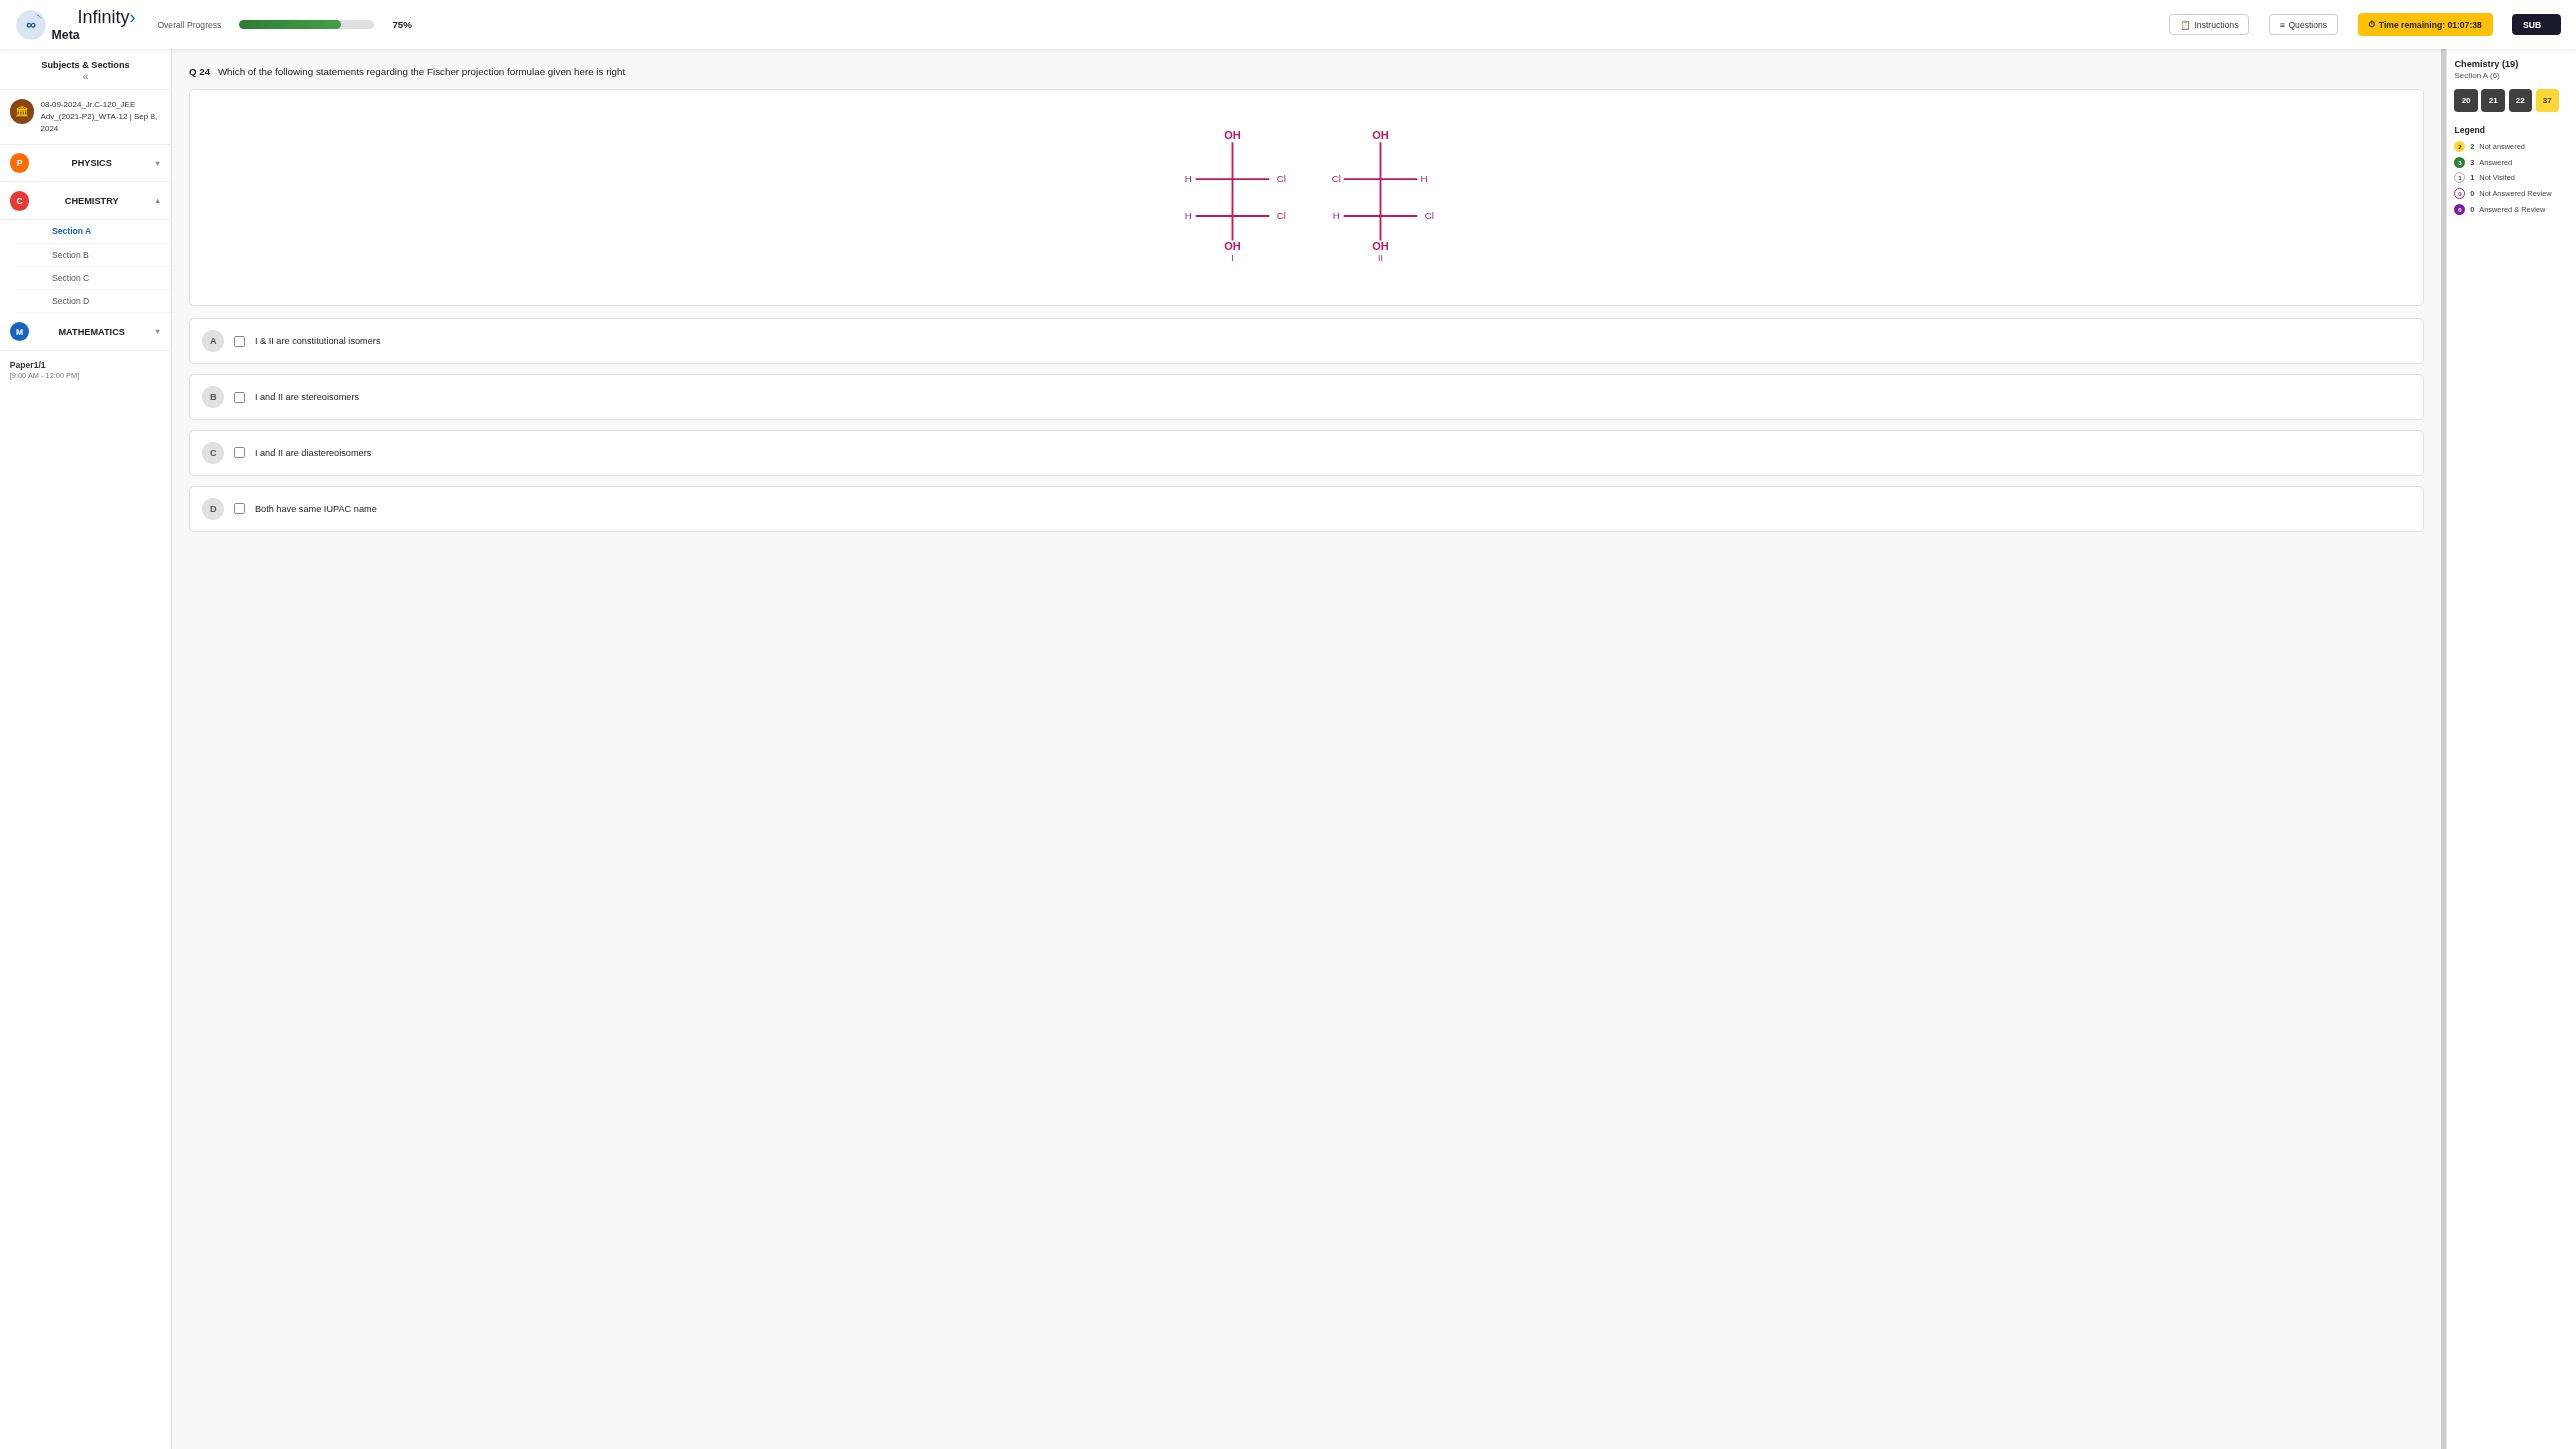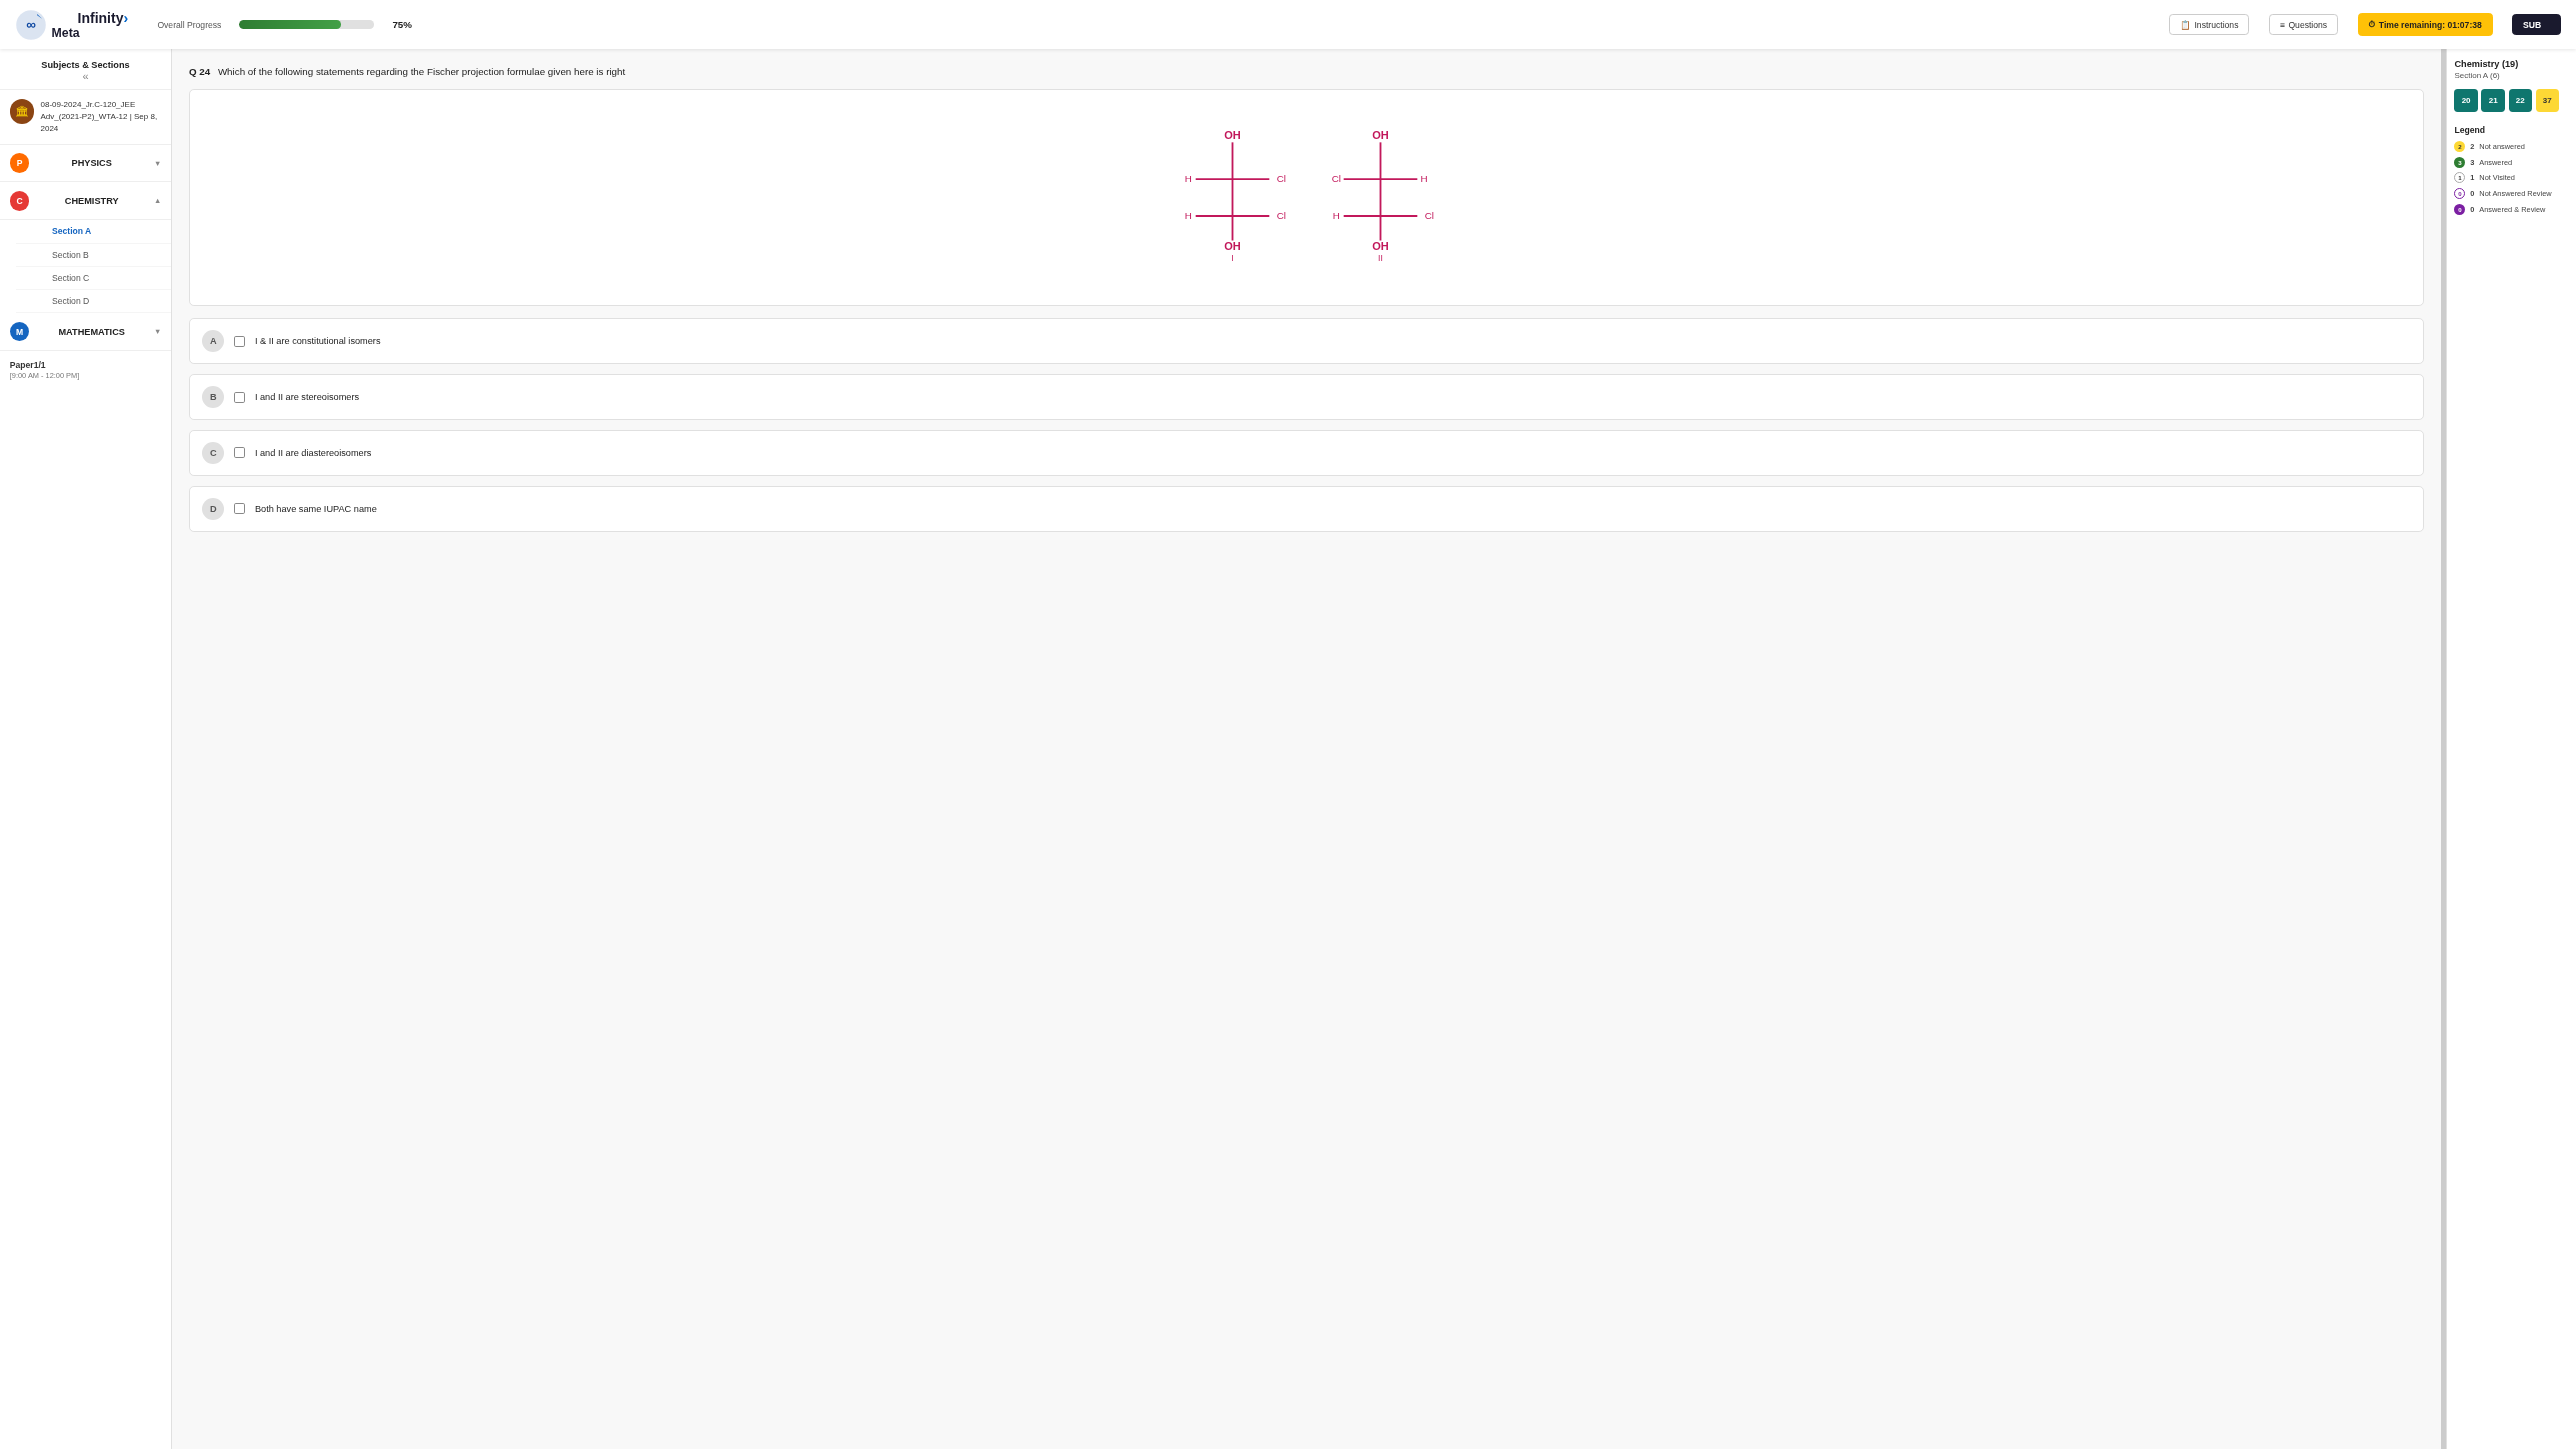--- a/index.html
+++ b/index.html
@@ -324,21 +324,21 @@
       height: 23.4px;
       border-radius: 3.7px;
       display: flex;
       align-items: center;
       justify-content: center;
       font-size: 8px;
       font-weight: bold;
       cursor: pointer;
       border: none;
     }
-    .q-btn.answered { background: #0f766e; color: #fff; }
+    .q-btn.answered { background: #404040; color: #fff; }
     .q-btn.not-answered { background: #fdd835; color: #333; }
     .legend-section {
       margin-top: 12.3px;
     }
     .legend-title {
       font-size: 8.6px;
       font-weight: bold;
       color: #222;
       margin-bottom: 6.1px;
     }
@@ -389,21 +389,21 @@
 <header class="header">
   <div class="logo-area">
     <div class="logo-icon">
       <svg width="32" height="32" viewBox="0 0 52 52">
         <circle cx="26" cy="26" r="24" fill="#0d47a1" opacity="0.15"></circle>
         <text x="26" y="33" text-anchor="middle" font-size="22" font-weight="bold" fill="#0d47a1">∞</text>
         <path d="M 36 8 L 44 16 L 36 10 Z" fill="#1565c0"></path>
       </svg>
     </div>
     <div>
-      <div style="font-size:14px;font-weight:bold;color:#1a1a2e;padding-left:26px;">Infinity<span style="color:#0066cc;">›</span></div>
+      <div style="font-size:18px;font-weight:normal;color:#1a1a2e;padding-left:26px;">Infinity<span style="color:#0066cc;">›</span></div>
       <div style="font-size:12.3px;font-weight:bold;color:#1a1a2e;">Meta</div>
     </div>
   </div>
 
   <div class="progress-area">
     <span class="progress-label">Overall Progress</span>
     <div class="progress-bar-container">
       <div class="progress-bar-fill"></div>
     </div>
     <span class="progress-percent">75%</span>

